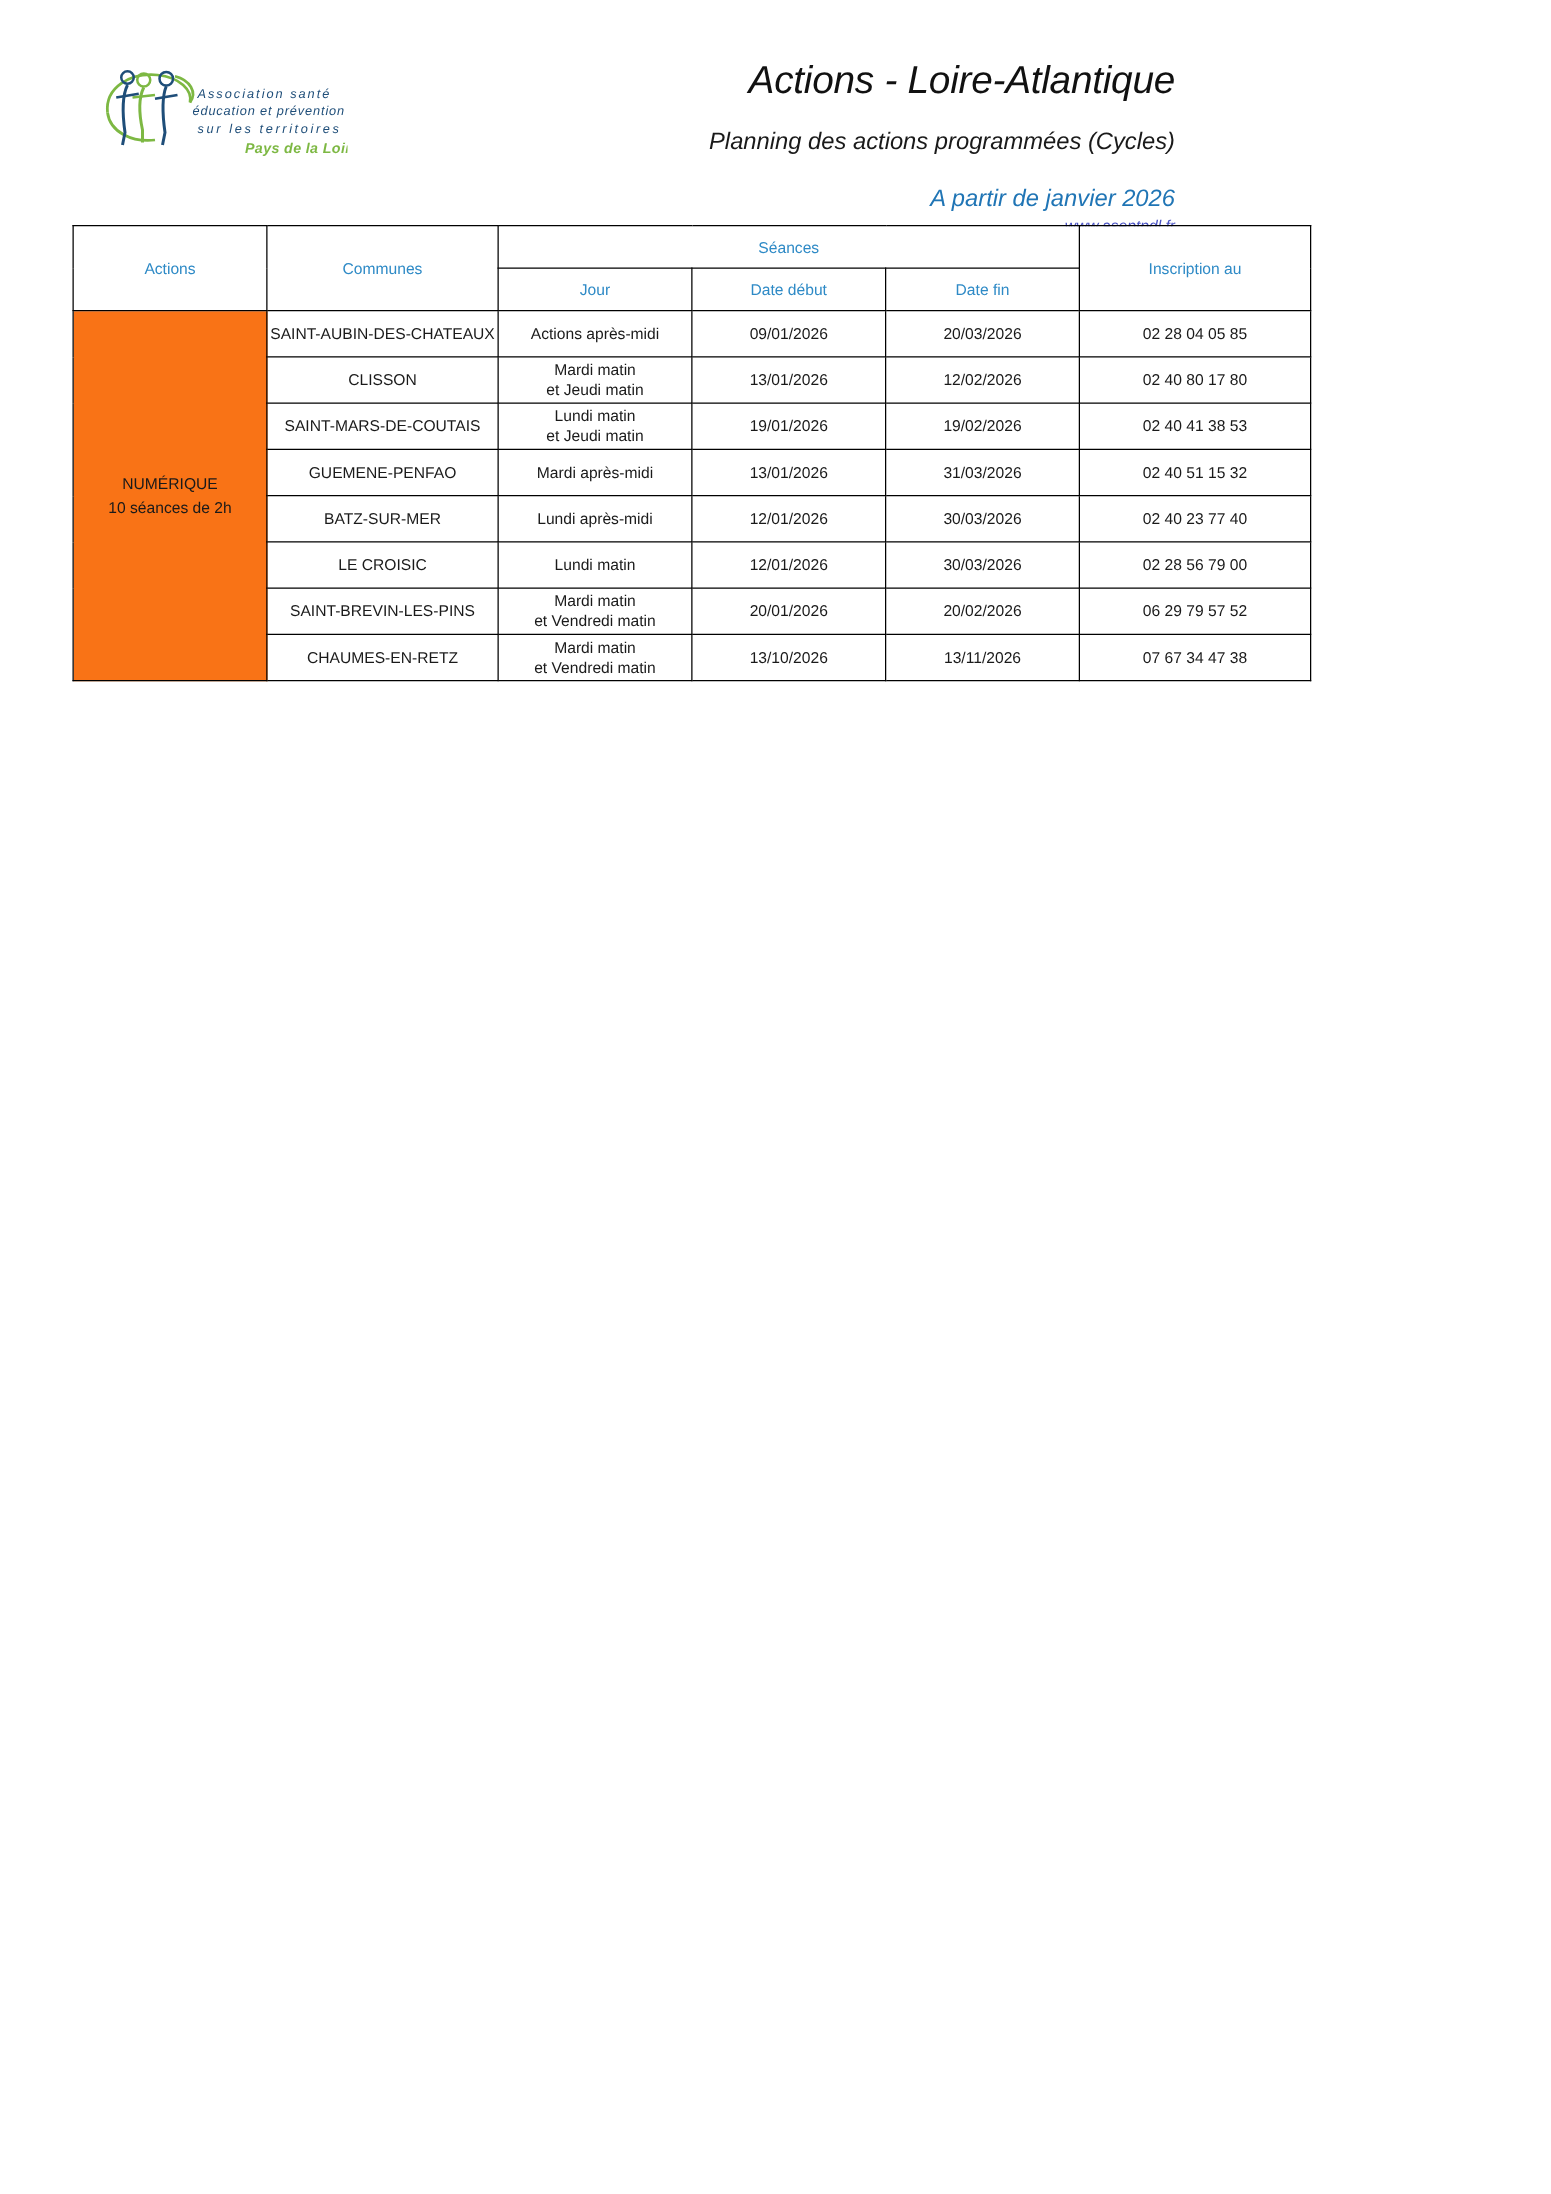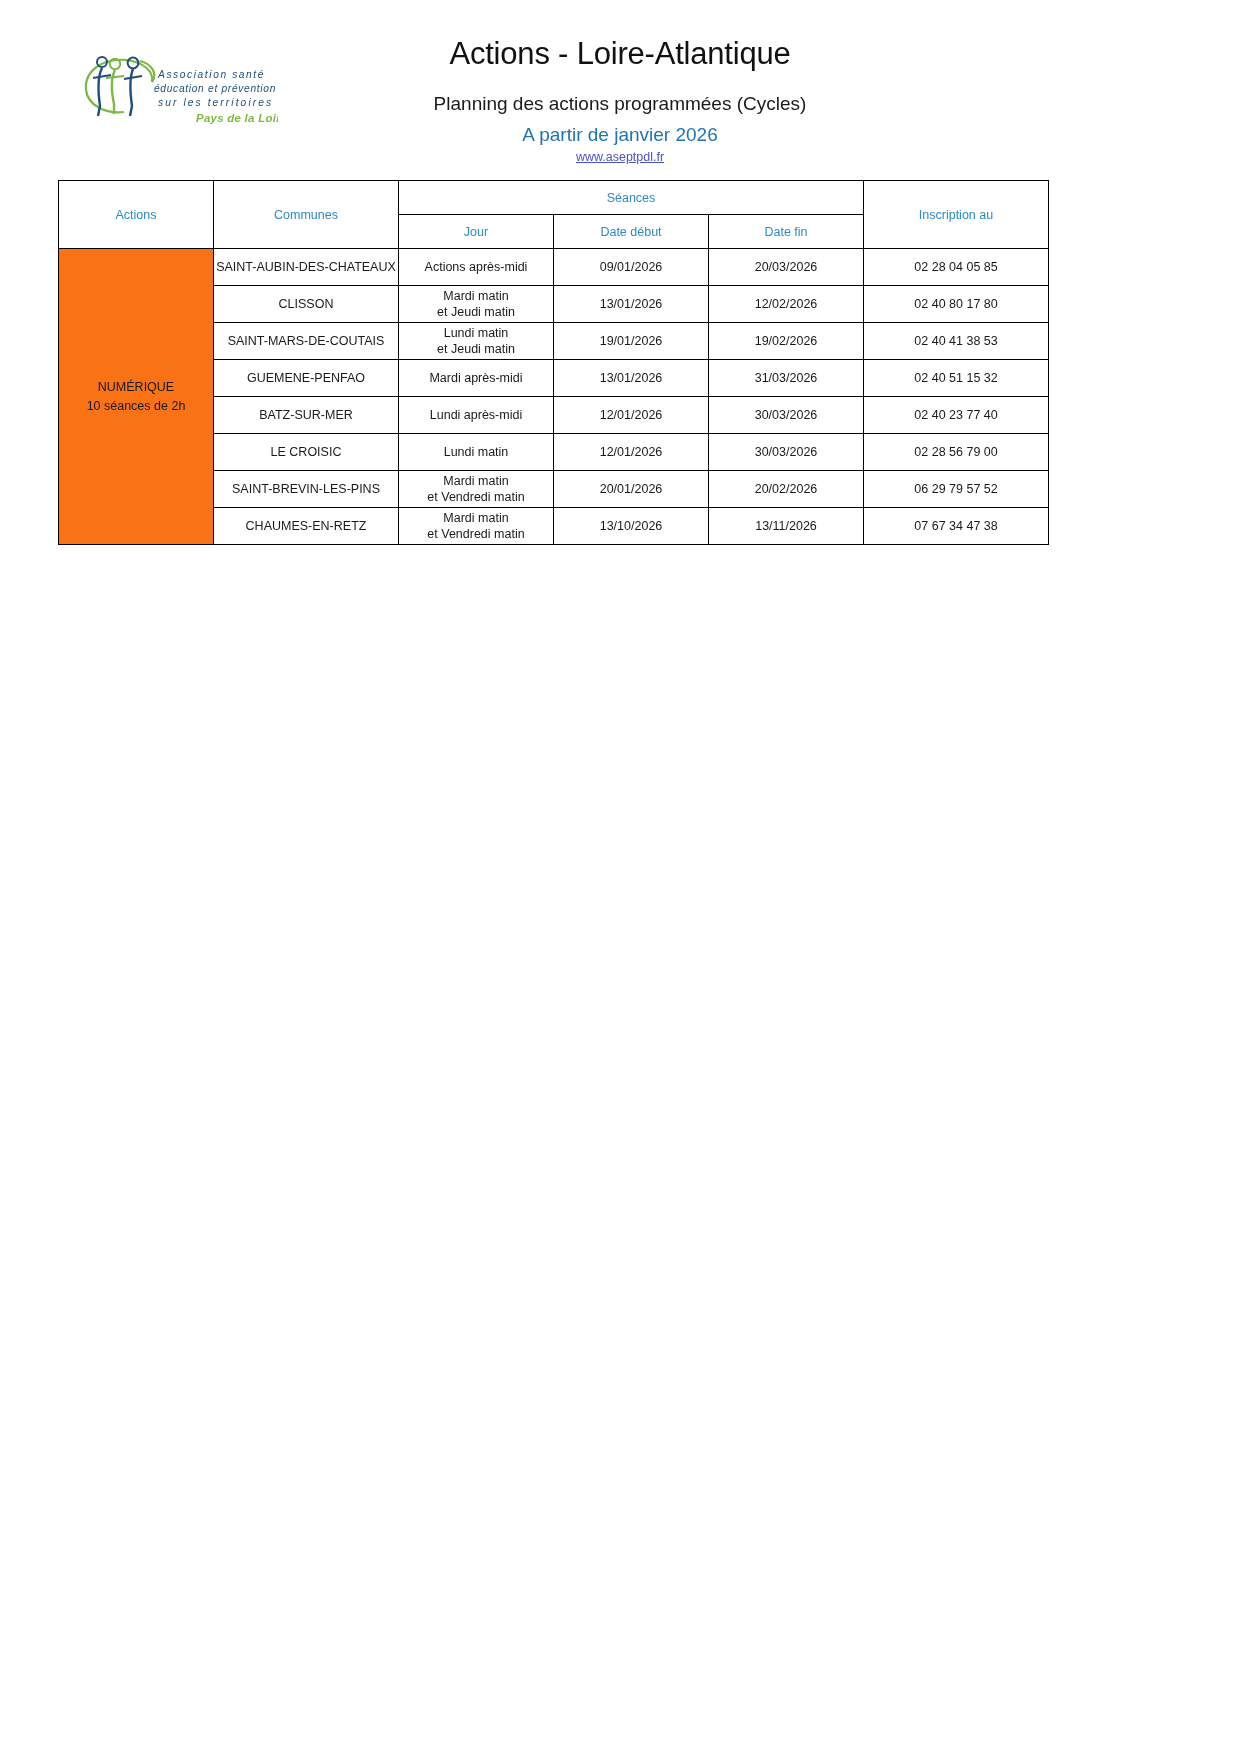--- a/index.html
+++ b/index.html
@@ -34,44 +34,45 @@
     left: 78px;
     top: 48px;
     width: 200px;
     height: 82px;
   }
   .logo-svg { display: block; }
 
   .title-block {
     position: absolute;
     left: 300px;
-    top: 36px;
+    top: 46px;
     width: 640px;
-    text-align: center;
+    text-align: right;
+    font-style: italic;
   }
   .main-title {
     font-size: 31px;
     font-weight: 400;
     letter-spacing: -0.2px;
     color: #111111;
     line-height: 1.18;
     white-space: nowrap;
   }
   .sub-title {
     font-size: 19px;
     font-weight: 400;
     color: #1a1a1a;
     margin-top: 20px;
     line-height: 1.2;
   }
   .date-title {
     font-size: 19px;
     font-weight: 400;
     color: #2075b5;
-    margin-top: 9px;
+    margin-top: 24px;
     line-height: 1.2;
   }
   .website {
     font-size: 12.5px;
     color: #4a53c4;
     text-decoration: underline;
     margin-top: 0;
     display: inline-block;
   }
 

